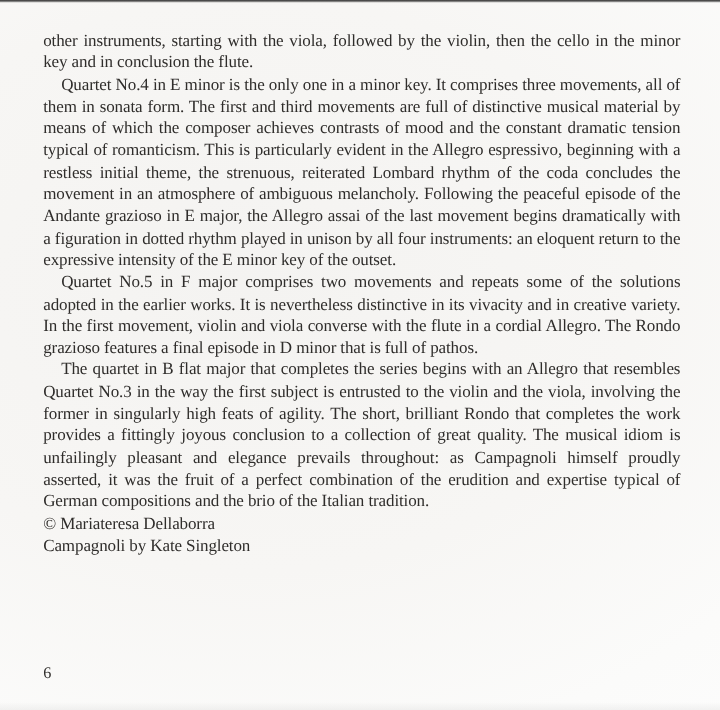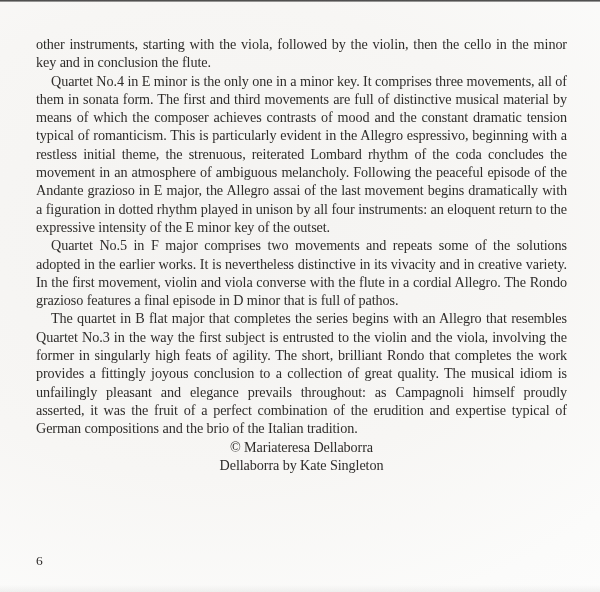--- a/index.html
+++ b/index.html
@@ -27,36 +27,36 @@
   .scan-bottom-shade {
     position: absolute;
     bottom: 0; left: 0;
     width: 100%;
     height: 7px;
     background: linear-gradient(to top, rgba(90,90,90,0.07), rgba(90,90,90,0));
   }
   .text-column {
     position: absolute;
     left: 36px;
-    top: 35px;
+    top: 25px;
     width: 531px;
     font-size: 14.2px;
     line-height: 18.3px;
     letter-spacing: -0.1px;
   }
   .text-column p.para {
     margin: 0;
     text-align: justify;
   }
   .text-column p.para.indent {
     text-indent: 15px;
   }
   .text-column p.credit {
     margin: 0;
-    text-align: center;
+    text-align: left;
   }
   .it {
   }
   .page-number {
     position: absolute;
     left: 36px;
     top: 553px;
     font-size: 13.5px;
     letter-spacing: 0;
   }
@@ -67,19 +67,19 @@
 <div class="scan-page" style="--text-color: #2f2d2b;">
   <div class="scan-top-edge"></div>
 
   <div class="text-column">
 
   <p class="para"><span>other instruments, starting with the viola, followed by the violin, then the cello in the minor key and in conclusion the flute.</span></p>
       <p class="para indent"><span class="it">Quartet No.4 in E minor</span><span> is the only one in a minor key. It comprises three movements, all of them in sonata form. The first and third movements are full of distinctive musical material by means of which the composer achieves contrasts of mood and the constant dramatic tension typical of romanticism. This is particularly evident in the </span><span class="it">Allegro espressivo</span><span>, beginning with a restless initial theme, the strenuous, reiterated Lombard rhythm of the coda concludes the movement in an atmosphere of ambiguous melancholy. Following the peaceful episode of the </span><span class="it">Andante grazioso</span><span> in E major, the </span><span class="it">Allegro assai</span><span> of the last movement begins dramatically with a figuration in dotted rhythm played in unison by all four instruments: an eloquent return to the expressive intensity of the E minor key of the outset.</span></p>
       <p class="para indent"><span class="it">Quartet No.5 in F major</span><span> comprises two movements and repeats some of the solutions adopted in the earlier works. It is nevertheless distinctive in its vivacity and in creative variety. In the first movement, violin and viola converse with the flute in a cordial </span><span class="it">Allegro</span><span>. The </span><span class="it">Rondo grazioso</span><span> features a final episode in D minor that is full of pathos.</span></p>
       <p class="para indent"><span>The quartet in B flat major that completes the series begins with an </span><span class="it">Allegro</span><span> that resembles </span><span class="it">Quartet No.3</span><span> in the way the first subject is entrusted to the violin and the viola, involving the former in singularly high feats of agility. The short, brilliant </span><span class="it">Rondo</span><span> that completes the work provides a fittingly joyous conclusion to a collection of great quality. The musical idiom is unfailingly pleasant and elegance prevails throughout: as Campagnoli himself proudly asserted, it was the fruit of a perfect combination of the erudition and expertise typical of German compositions and the brio of the Italian tradition.</span></p>
       <p class="credit it">© Mariateresa Dellaborra</p>
-      <p class="credit it">Dellaborra by Kate Singleton</p>
+      <p class="credit it">Campagnoli by Kate Singleton</p>
     </div>
 
   <div class="page-number">6</div>
 
   <div class="scan-bottom-shade"></div>
 </div>
 
 </body></html>

